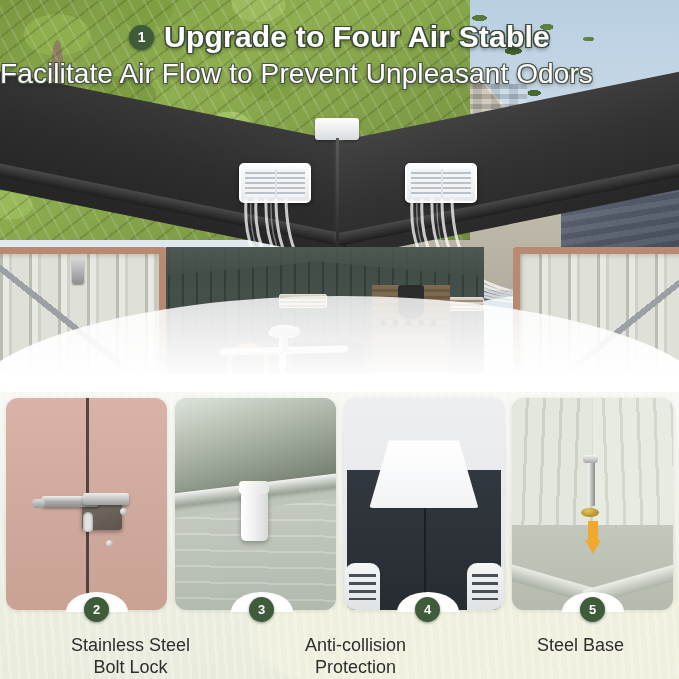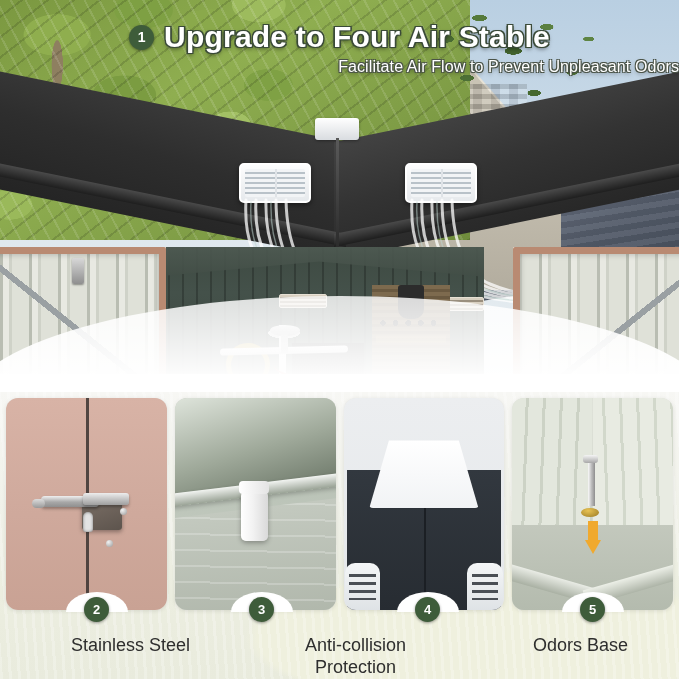--- a/index.html
+++ b/index.html
@@ -281,22 +281,22 @@
   }
   .title{
     font-size:30px; font-weight:bold; color:#ffffff; letter-spacing:.2px;
     text-shadow:
       -1.4px -1.4px 0 #3a4a38, 1.4px -1.4px 0 #3a4a38,
       -1.4px 1.4px 0 #3a4a38, 1.4px 1.4px 0 #3a4a38,
       0 2px 4px rgba(0,0,0,.55);
     white-space:nowrap;
   }
   .subtitle{
-    margin-top:4px; text-align:right;
-    font-size:16px; color:#ffffff; letter-spacing:.1px;
+    margin-top:4px; text-align:left;
+    font-size:28px; color:#ffffff; letter-spacing:.1px;
     text-shadow:
       -1px -1px 0 #4a5347, 1px -1px 0 #4a5347,
       -1px 1px 0 #4a5347, 1px 1px 0 #4a5347,
       0 2px 4px rgba(0,0,0,.5);
     white-space:nowrap;
   }
 
   
   .grass-bg{
     position:absolute; left:0; top:392px; width:679px; height:287px;
@@ -665,29 +665,30 @@
 
   <div class="num-badge nb2">2</div>
   <div class="num-badge nb3">3</div>
   <div class="num-badge nb4">4</div>
   <div class="num-badge nb5">5</div>
 
   <div class="captions">
     <div class="caption">
       <div>
         <span>Stainless Steel</span>
+        <span>Bolt Lock</span>
       </div>
     </div>
     <div class="caption">
       <div>
         <span>Anti-collision</span>
         <span>Protection</span>
       </div>
     </div>
     <div class="caption">
       <div>
-        <span>Odors Base</span>
+        <span>Steel Base</span>
         <span></span>
       </div>
     </div>
   </div>
 
 </div>
 
 </body></html>

